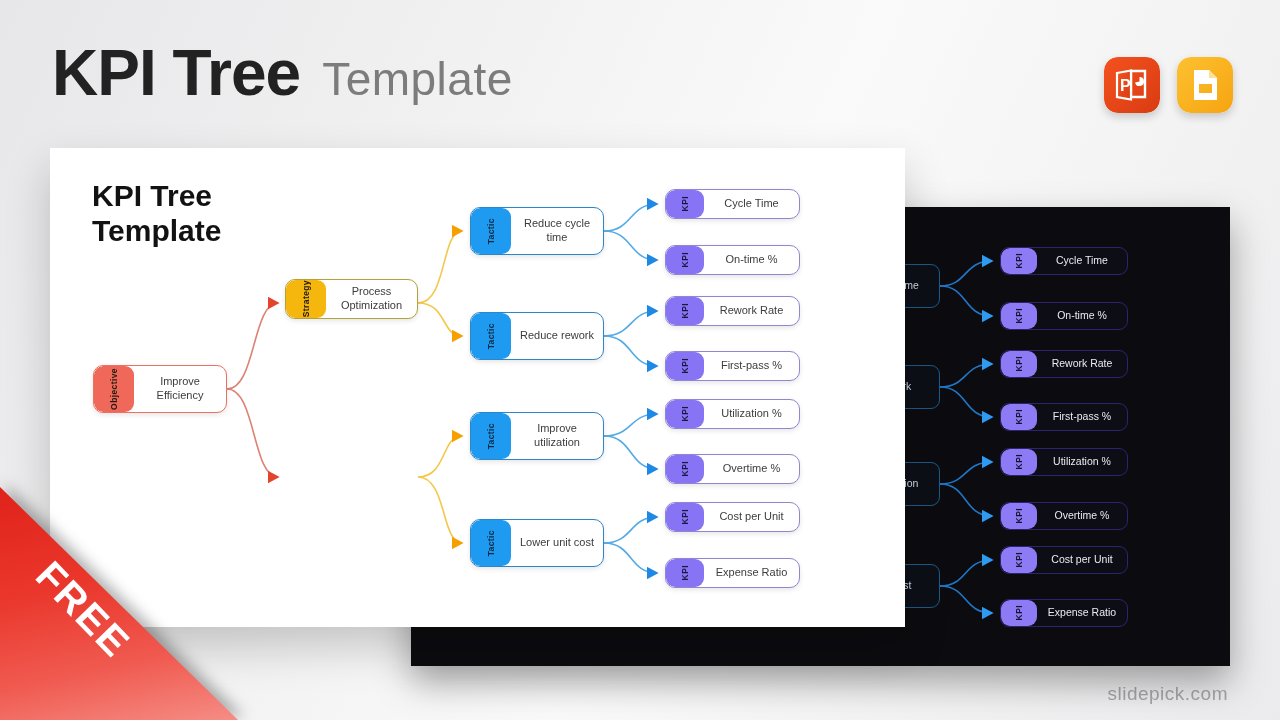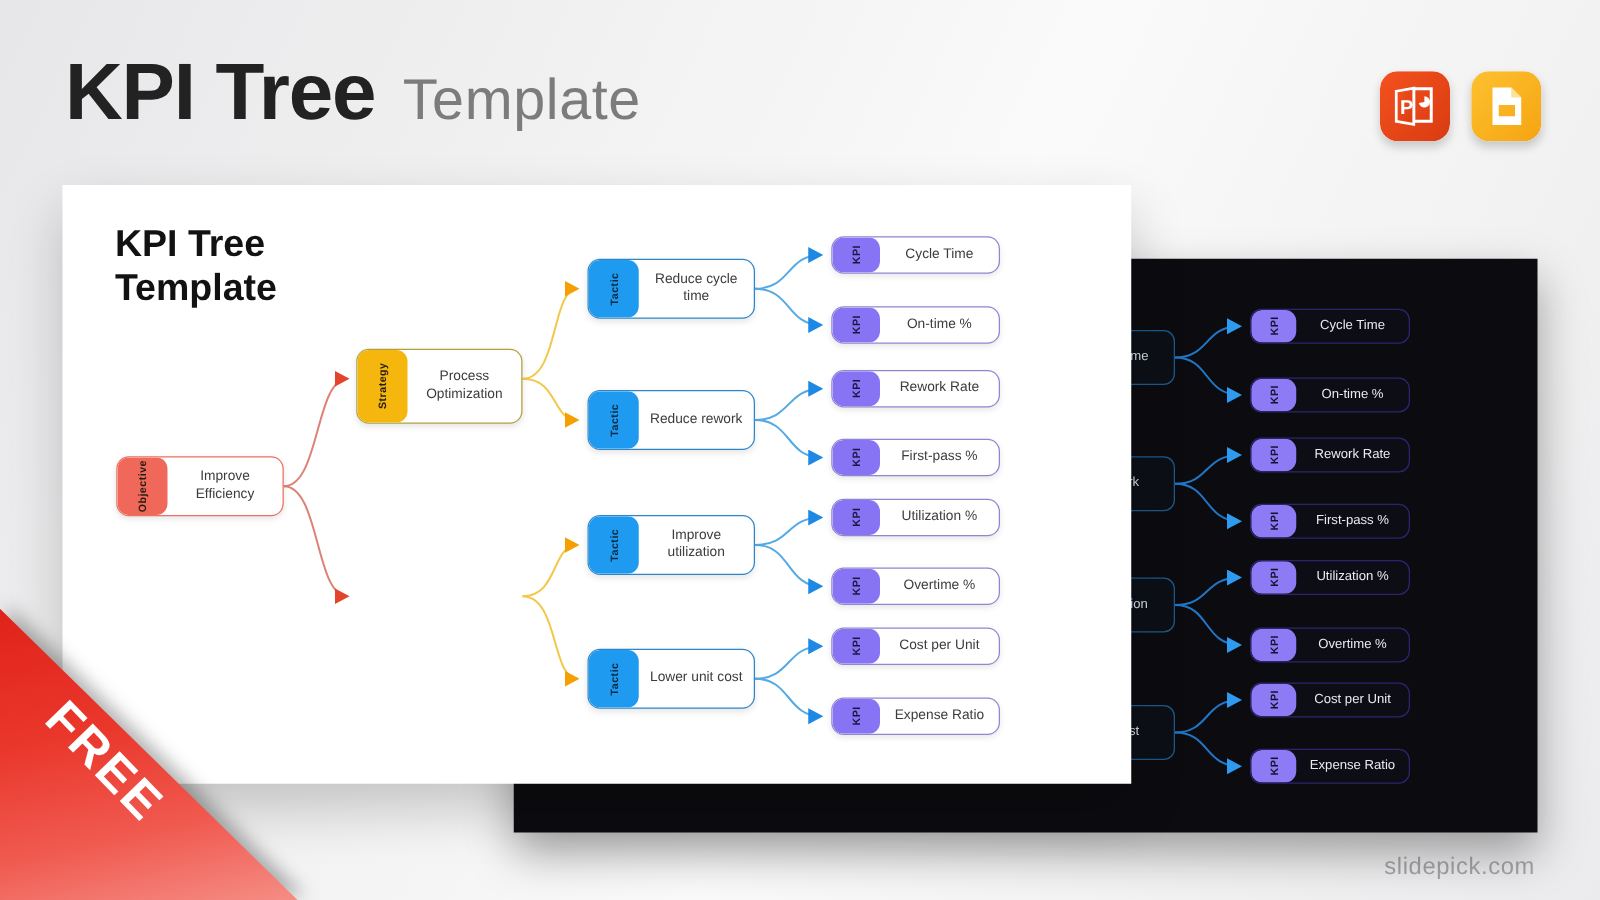--- a/index.html
+++ b/index.html
@@ -239,21 +239,21 @@
     </g>
   </svg>
 
   <div class="node objective" style="left:43px;top:217px;width:134px;height:48px">
     <div class="tab">
         <span>Objective</span>
       </div>
     <div class="nbody">Improve Efficiency</div>
   </div>
 
-  <div class="node strategy" style="left:235px;top:131px;width:133px;height:60px">
+  <div class="node strategy" style="left:235px;top:131px;width:133px;height:40px">
     <div class="tab">
         <span>Strategy</span>
       </div>
     <div class="nbody">Process Optimization</div>
   </div>
 
   <div class="node tactic" style="left:420px;top:59px;width:134px;height:48px">
     <div class="tab">
         <span>Tactic</span>
       </div>

